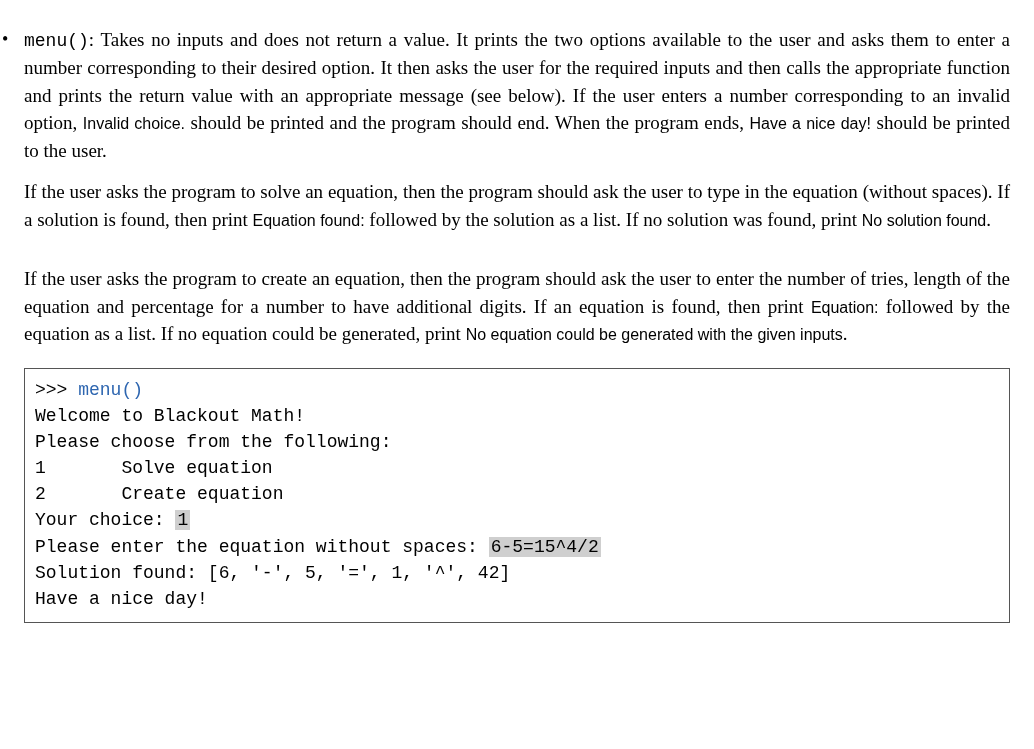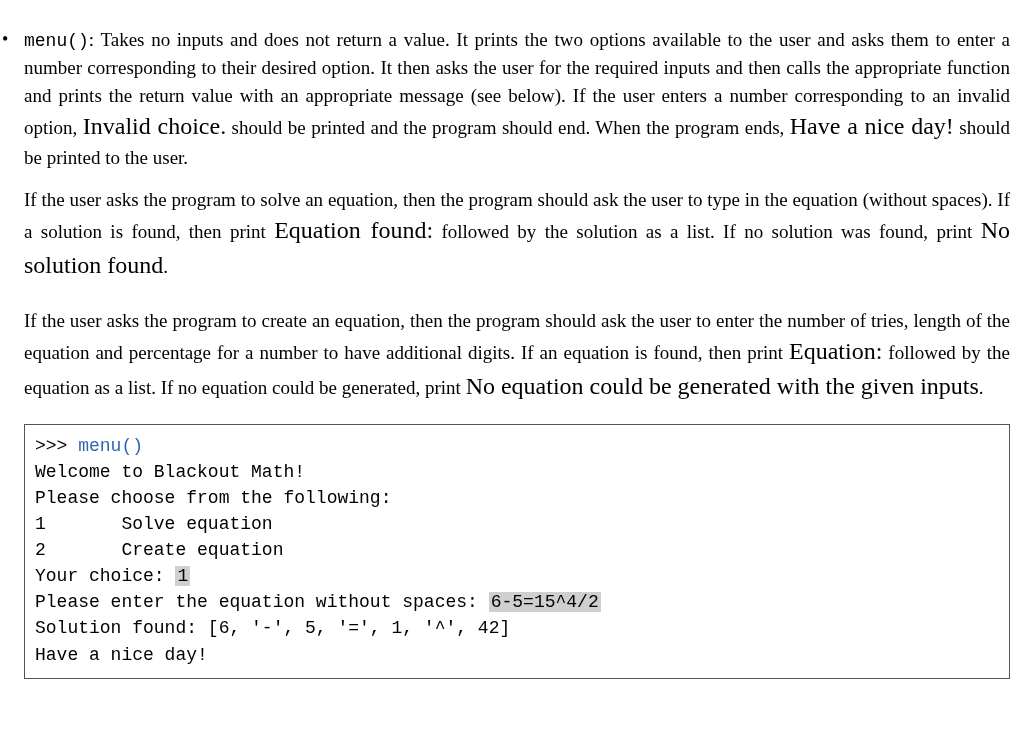--- a/index.html
+++ b/index.html
@@ -30,25 +30,25 @@
     line-height: 1.45;
   }
   .content {
     flex: 1;
   }
   .para {
     margin: 0 0 14px 0;
     text-align: justify;
   }
   .para.extra-gap {
-    margin-top: 24px;
+    margin-top: 32px;
   }
   .tt {
-    font-family: Liberation Serif, serif;
-    font-size: 24px;
+    font-family: Liberation Sans, sans-serif;
+    font-size: 16px;
   }
   .fn {
     font-family: 'Courier New', Courier, monospace;
     font-size: 18px;
     color: #000;
   }
   .codebox {
     border: 1px solid #555;
     margin-top: 20px;
     padding: 8px 10px 10px 10px;

